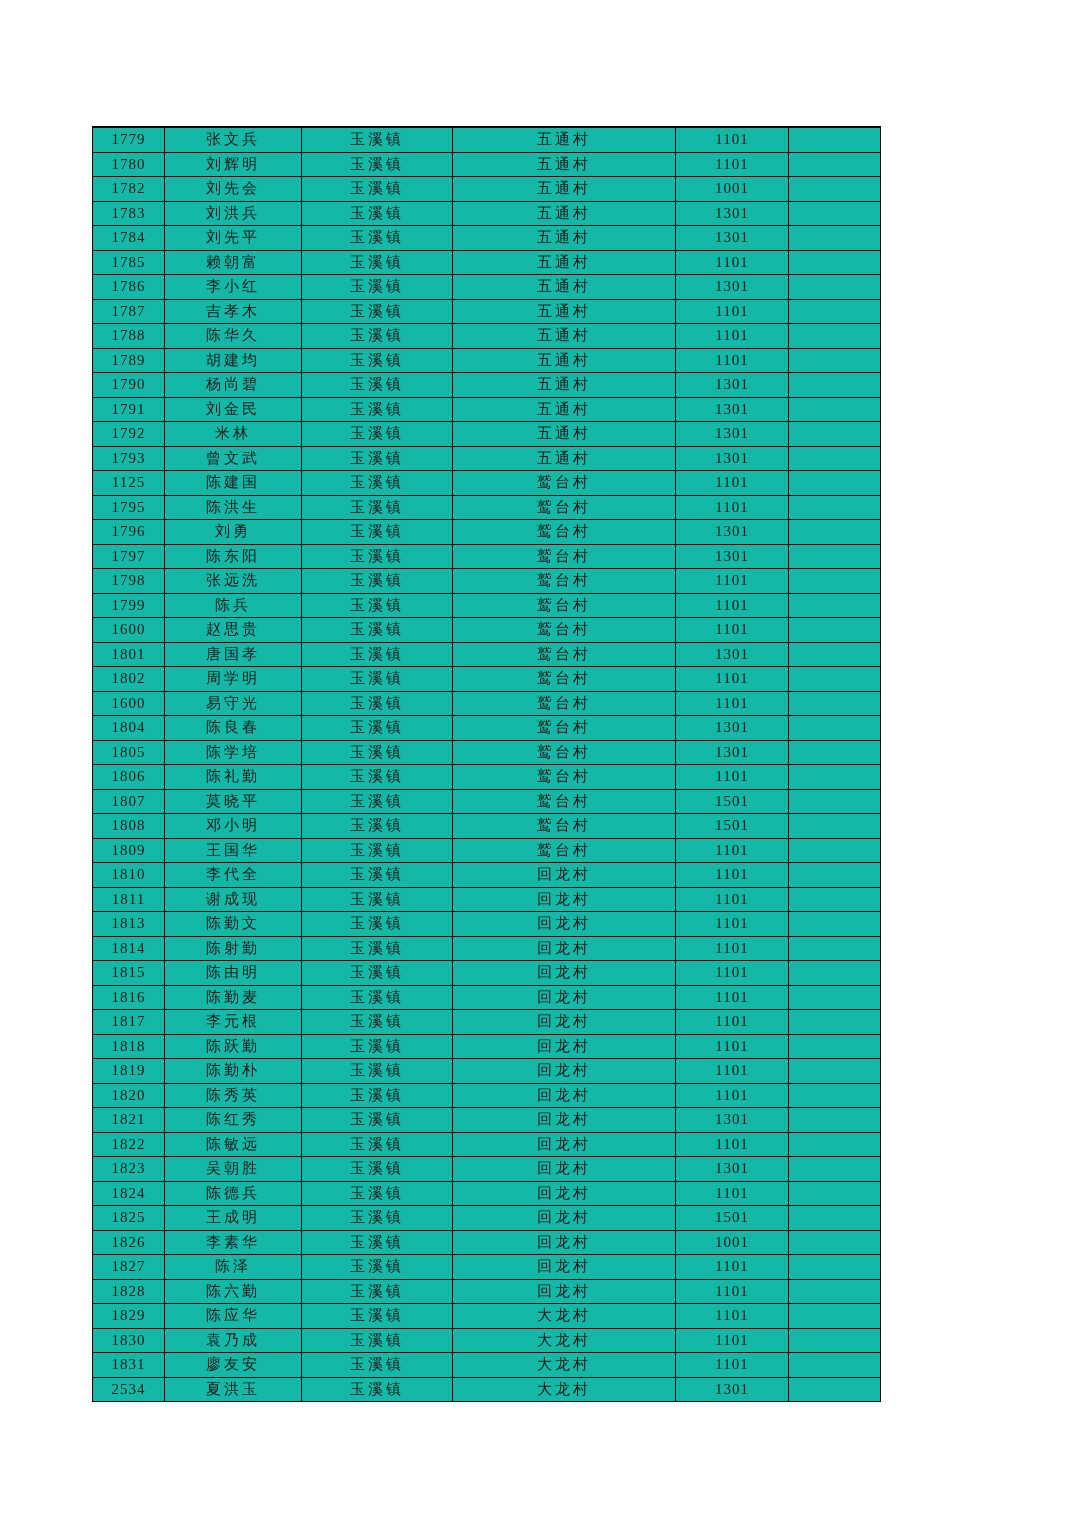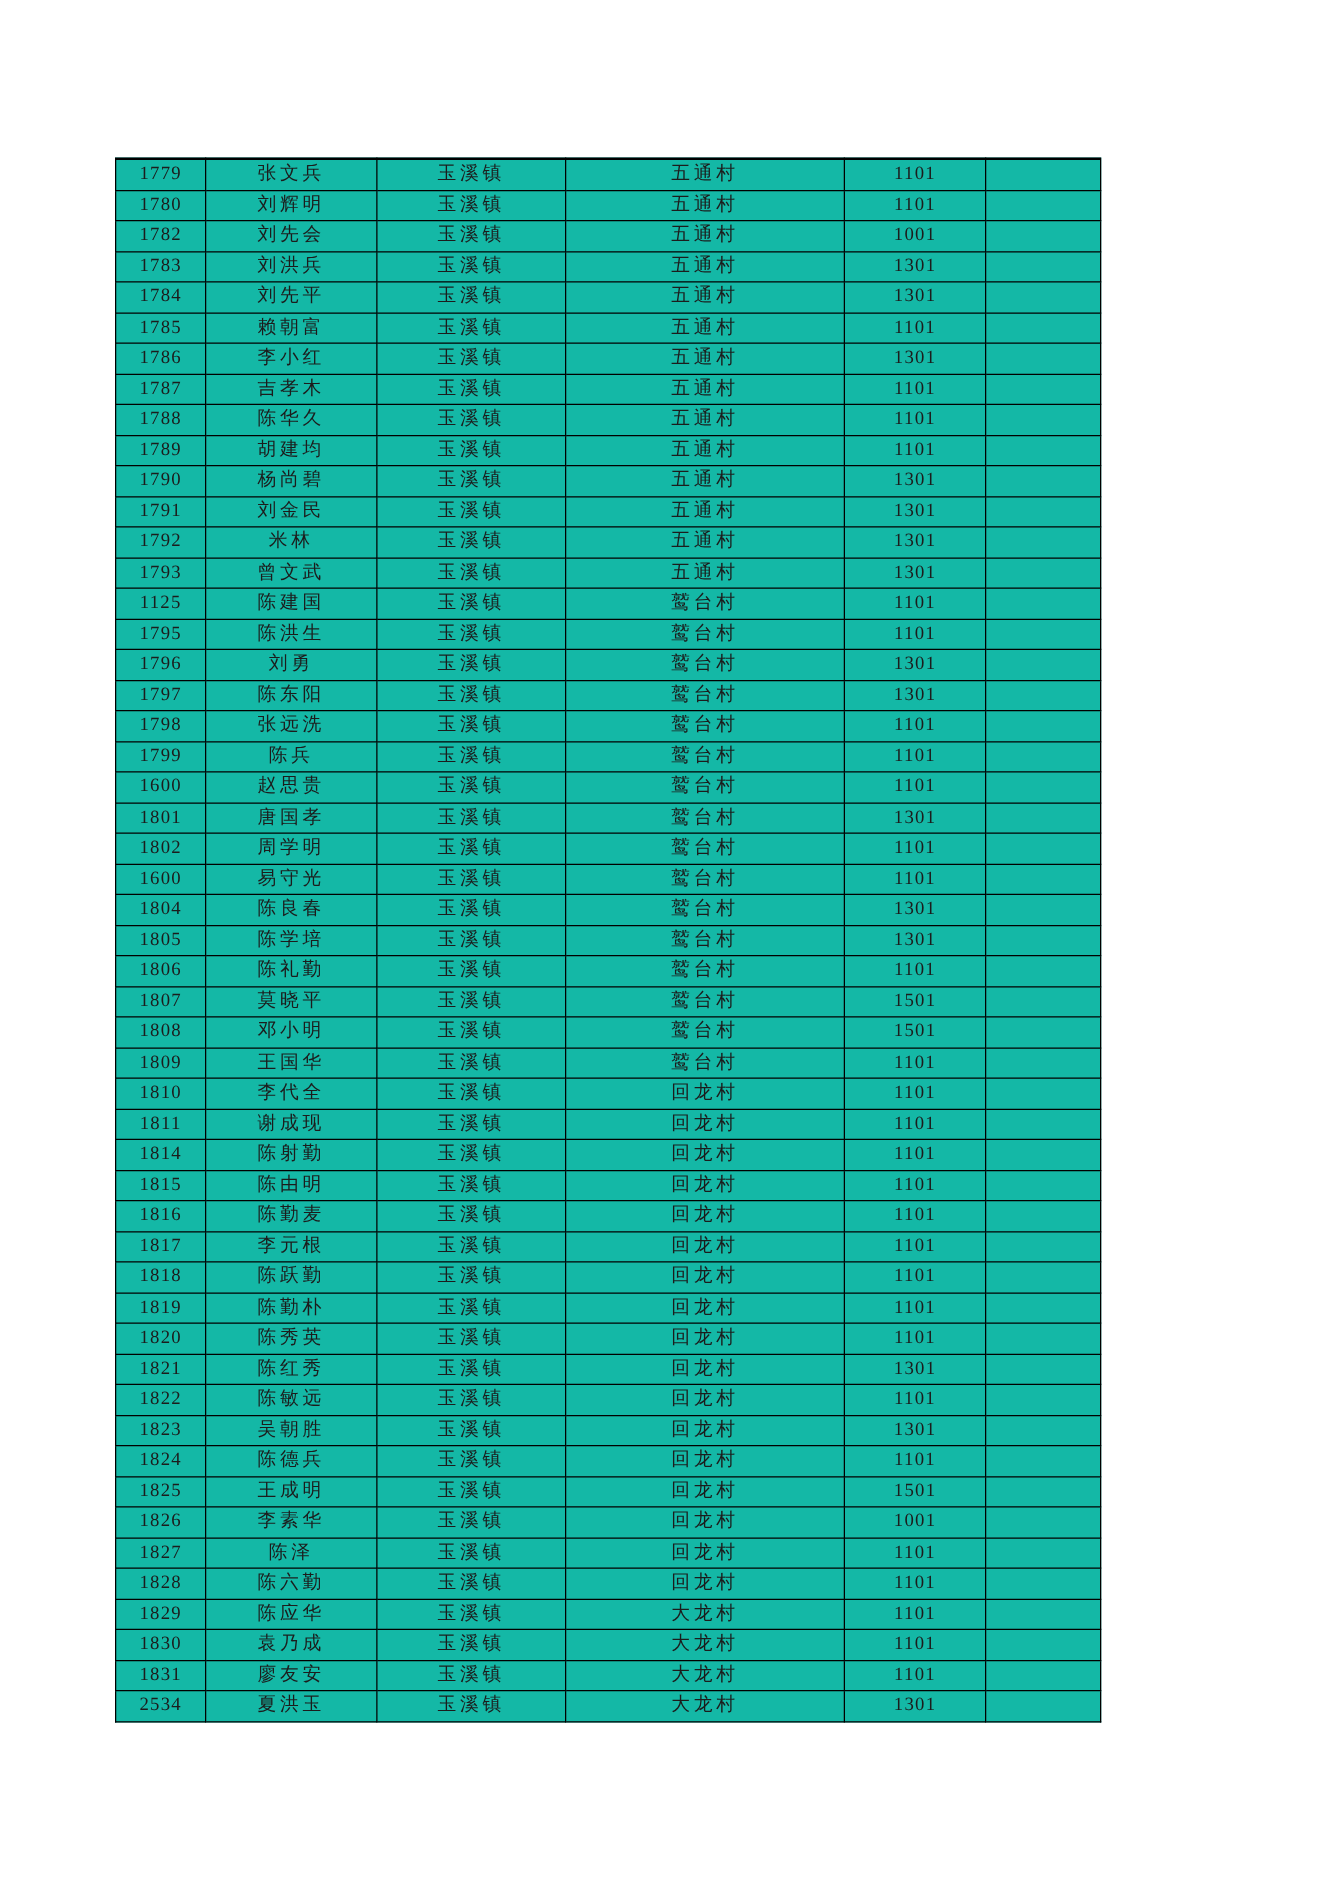--- a/index.html
+++ b/index.html
@@ -314,20 +314,28 @@
         </tr>
         <tr>
           <td class="col-id">1811</td>
           <td class="col-name">谢成现</td>
           <td class="col-town">玉溪镇</td>
           <td class="col-village">回龙村</td>
           <td class="col-code">1101</td>
           <td class="col-blank"></td>
         </tr>
         <tr>
+          <td class="col-id">1813</td>
+          <td class="col-name">陈勤文</td>
+          <td class="col-town">玉溪镇</td>
+          <td class="col-village">回龙村</td>
+          <td class="col-code">1101</td>
+          <td class="col-blank"></td>
+        </tr>
+        <tr>
           <td class="col-id">1814</td>
           <td class="col-name">陈射勤</td>
           <td class="col-town">玉溪镇</td>
           <td class="col-village">回龙村</td>
           <td class="col-code">1101</td>
           <td class="col-blank"></td>
         </tr>
         <tr>
           <td class="col-id">1815</td>
           <td class="col-name">陈由明</td>

